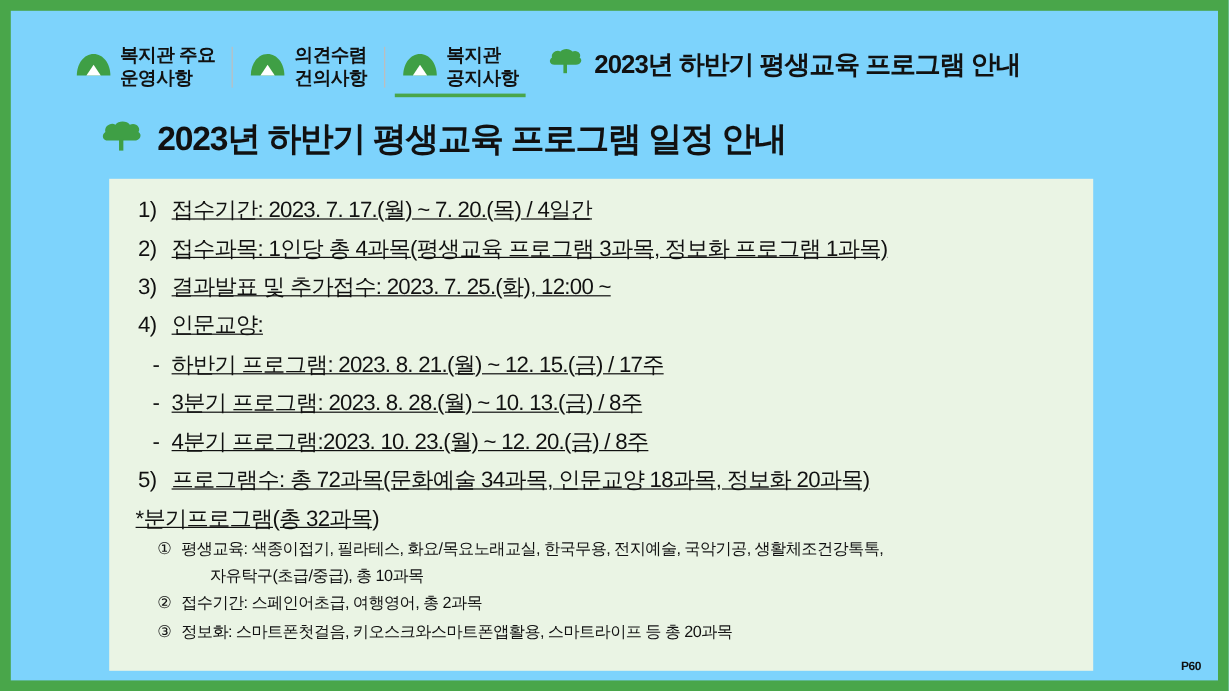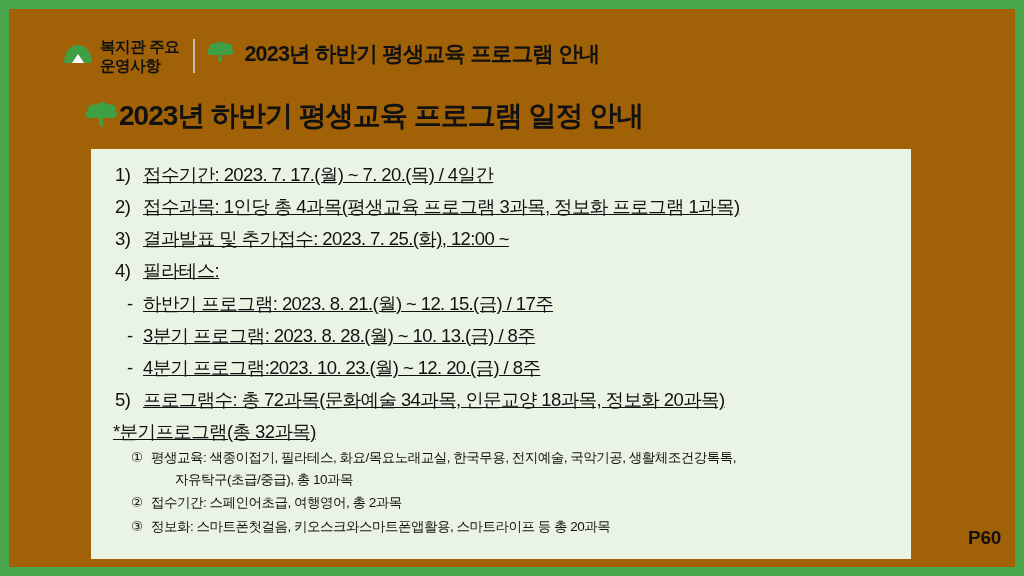--- a/index.html
+++ b/index.html
@@ -9,21 +9,21 @@
   }
   body {
     font-family: "Liberation Sans", "DejaVu Sans", sans-serif;
     color: #111111;
   }
   .slide {
     position: relative;
     width: 1024px;
     height: 576px;
     box-sizing: border-box;
-    background: #a16207;
+    background: #7dd3fc;
     border: 9px solid #49a64a;
     overflow: hidden;
   }
 
   
   .tabbar {
     position: absolute;
     left: 40px;
     top: 22px;
     right: 16px;
@@ -63,40 +63,41 @@
     height: 34px;
     background: #bdbdbd;
     margin-top: 8px;
   }
 
   
   .mtn-icon { flex: 0 0 auto; display: block; }
 
   .header-title {
     display: flex;
-    align-items: center;
+    align-items: flex-start;
     gap: 9px;
     margin-left: 10px;
     margin-top: 8px;
   }
   .header-title .htxt {
     font-size: 21.5px;
     font-weight: bold;
     letter-spacing: -0.8px;
     color: #111111;
     white-space: nowrap;
   }
 
   
   .main-heading {
     position: absolute;
     left: 74px;
     top: 88px;
     display: flex;
     align-items: center;
+    gap: 12px;
   }
   .main-heading .mtxt {
     font-size: 28px;
     font-weight: bold;
     letter-spacing: -1px;
     color: #111111;
     white-space: nowrap;
   }
 
   
@@ -149,22 +150,22 @@
     line-height: 1.3;
   }
   .sub .circ { flex: 0 0 auto; width: 20px; }
   .sub .stxt { flex: 1 1 auto; }
   .sub.cont { padding-left: 66px; margin-top: -2px; align-items: center; }
 
   
   .pagenum {
     position: absolute;
     right: 14px;
-    bottom: 18px;
-    font-size: 19px;
+    bottom: 6px;
+    font-size: 10px;
     font-weight: bold;
     color: #111111;
     letter-spacing: -0.3px;
   }
 </style>
 </head>
 <body>
 
 <div class="slide">
 
@@ -176,23 +177,43 @@
           <path d="M1 20 C1 10 7 2 15 2 C23 2 29 10 29 20 Z" fill="#3f9f45"></path>
           <path d="M9 20 L15 11 L21 20 Z" fill="#ffffff"></path>
         </svg>
       </span>
       <span class="tab-label">복지관 주요
 운영사항</span>
     </div>
 
     <div class="tab-sep"></div>
 
+    <div class="tab">
+      <span class="mtn-icon">
+        <svg width="30" height="22" viewBox="0 0 30 22">
+          <path d="M1 20 C1 10 7 2 15 2 C23 2 29 10 29 20 Z" fill="#3f9f45"></path>
+          <path d="M9 20 L15 11 L21 20 Z" fill="#ffffff"></path>
+        </svg>
+      </span>
+      <span class="tab-label">의견수렴
+건의사항</span>
+    </div>
 
     <div class="tab-sep"></div>
 
+    <div class="tab active">
+      <span class="mtn-icon">
+        <svg width="30" height="22" viewBox="0 0 30 22">
+          <path d="M1 20 C1 10 7 2 15 2 C23 2 29 10 29 20 Z" fill="#3f9f45"></path>
+          <path d="M9 20 L15 11 L21 20 Z" fill="#ffffff"></path>
+        </svg>
+      </span>
+      <span class="tab-label">복지관
+공지사항</span>
+    </div>
 
     <div class="header-title">
       <span class="tree-icon">
         <svg width="30" height="24" viewBox="0 0 30 24">
           <path d="M6 15 C2 15 1 11 4 9 C3 5 8 2 11 4 C13 1 19 1 21 4 C25 2 29 6 27 9 C30 11 28 15 24 15 Z" fill="#3f9f45"></path>
           <rect x="13.5" y="14" width="3" height="8" fill="#3f9f45"></rect>
         </svg>
       </span>
       <span class="htxt">2023년 하반기 평생교육 프로그램 안내</span>
     </div>
@@ -220,21 +241,21 @@
       <span class="txt">접수과목: 1인당 총 4과목(평생교육 프로그램 3과목, 정보화 프로그램 1과목)</span>
     </div>
 
     <div class="line">
       <span class="num">3)</span>
       <span class="txt">결과발표 및 추가접수: 2023. 7. 25.(화), 12:00 ~</span>
     </div>
 
     <div class="line">
       <span class="num">4)</span>
-      <span class="txt">필라테스:</span>
+      <span class="txt">인문교양:</span>
     </div>
 
     <div class="line dash">
       <span class="num">-</span>
       <span class="txt">하반기 프로그램: 2023. 8. 21.(월) ~ 12. 15.(금) / 17주</span>
     </div>
 
     <div class="line dash">
       <span class="num">-</span>
       <span class="txt">3분기 프로그램: 2023. 8. 28.(월) ~ 10. 13.(금) / 8주</span>

